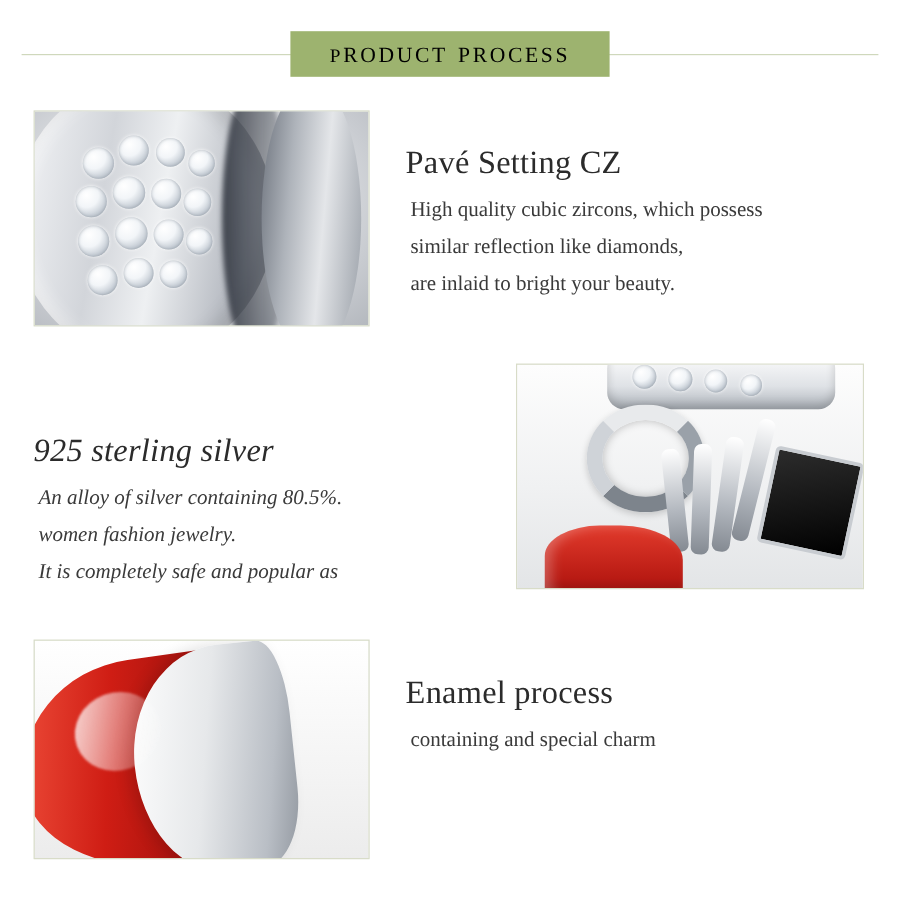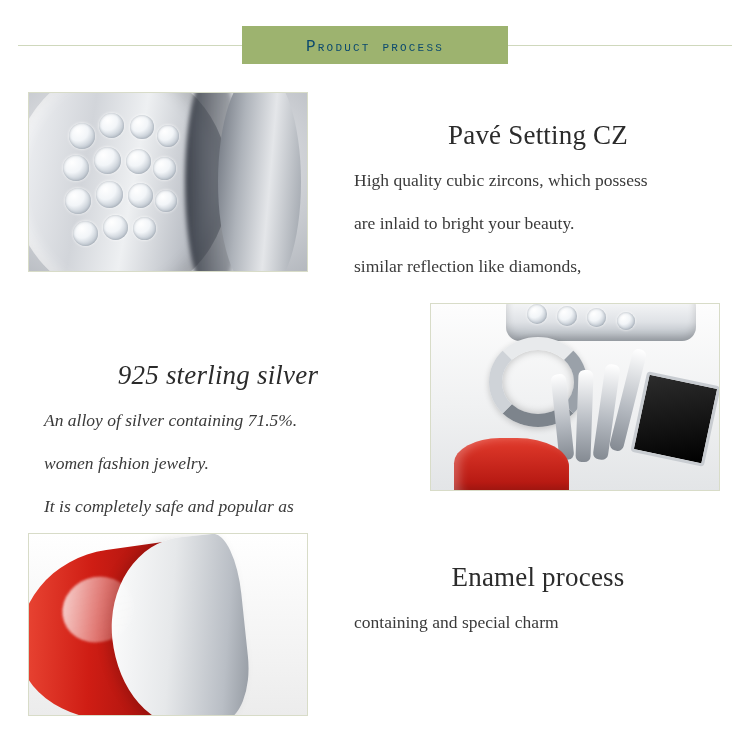--- a/index.html
+++ b/index.html
@@ -32,23 +32,23 @@
     position: absolute;
     left: 50%; top: 0;
     transform: translateX(-50%);
     width: 266px; height: 38px;
     background: #9db36f;
     display: flex;
     align-items: center;
     justify-content: center;
   }
   .header-badge span {
-    color: #0c4a6e;
-    font-family: Liberation Mono, monospace;
-    font-size: 16px;
+    color: #000000;
+    font-family: Liberation Serif, serif;
+    font-size: 25px;
     letter-spacing: 2.2px;
     font-variant: small-caps;
     text-transform: lowercase;
   }
   .header-badge span::first-letter { font-size: 23px; }
 
   
   .photo {
     position: absolute;
     border: 1px solid #d8dcc8;
@@ -61,24 +61,23 @@
   }
 
   .text-block { position: absolute; }
   .text-block h2 {
     margin: 0 0 10px 0;
     font-family: "Liberation Serif", serif;
     font-weight: normal;
     font-size: 27px;
     color: #2b2b2b;
     letter-spacing: 0.2px;
-    text-align: center;
   }
   .text-block p {
-    margin: 16px;
+    margin: 4px;
     font-family: "Liberation Serif", serif;
     font-size: 17.5px;
     line-height: 27px;
     color: #3a3a3a;
   }
 
   
   #photo1 { left: 28px; top: 92px; width: 280px; height: 180px; }
   .ring-bg {
     position: absolute; inset: 0;
@@ -230,27 +229,27 @@
       <div class="stone" style="left:126px;top:97px;width:22px;height:22px;"></div>
       <div class="stone" style="left:44px;top:128px;width:25px;height:25px;"></div>
       <div class="stone" style="left:74px;top:122px;width:25px;height:25px;"></div>
       <div class="stone" style="left:104px;top:124px;width:23px;height:23px;"></div>
     </div>
   </div>
 
   <div class="text-block" id="text1">
     <h2>Pavé Setting CZ</h2>
     <p>High quality cubic zircons, which possess</p>
+    <p> similar reflection like diamonds,</p>
     <p>are inlaid to bright your beauty.</p>
-    <p> similar reflection like diamonds,</p>
   </div>
 
   <div class="text-block" id="text2">
     <h2>925 sterling silver</h2>
-    <p>An alloy of silver containing 71.5%.</p>
+    <p>An alloy of silver containing 80.5%.</p>
     <p>women fashion jewelry.</p>
     <p>It is completely safe and popular as</p>
   </div>
 
   <div class="photo" id="photo2">
     <div class="inner">
       <div class="charm-bg"></div>
       <div class="pave-bar"></div>
       <div class="stone" style="left:96px;top:0px;width:20px;height:20px;"></div>
       <div class="stone" style="left:126px;top:2px;width:20px;height:20px;"></div>

